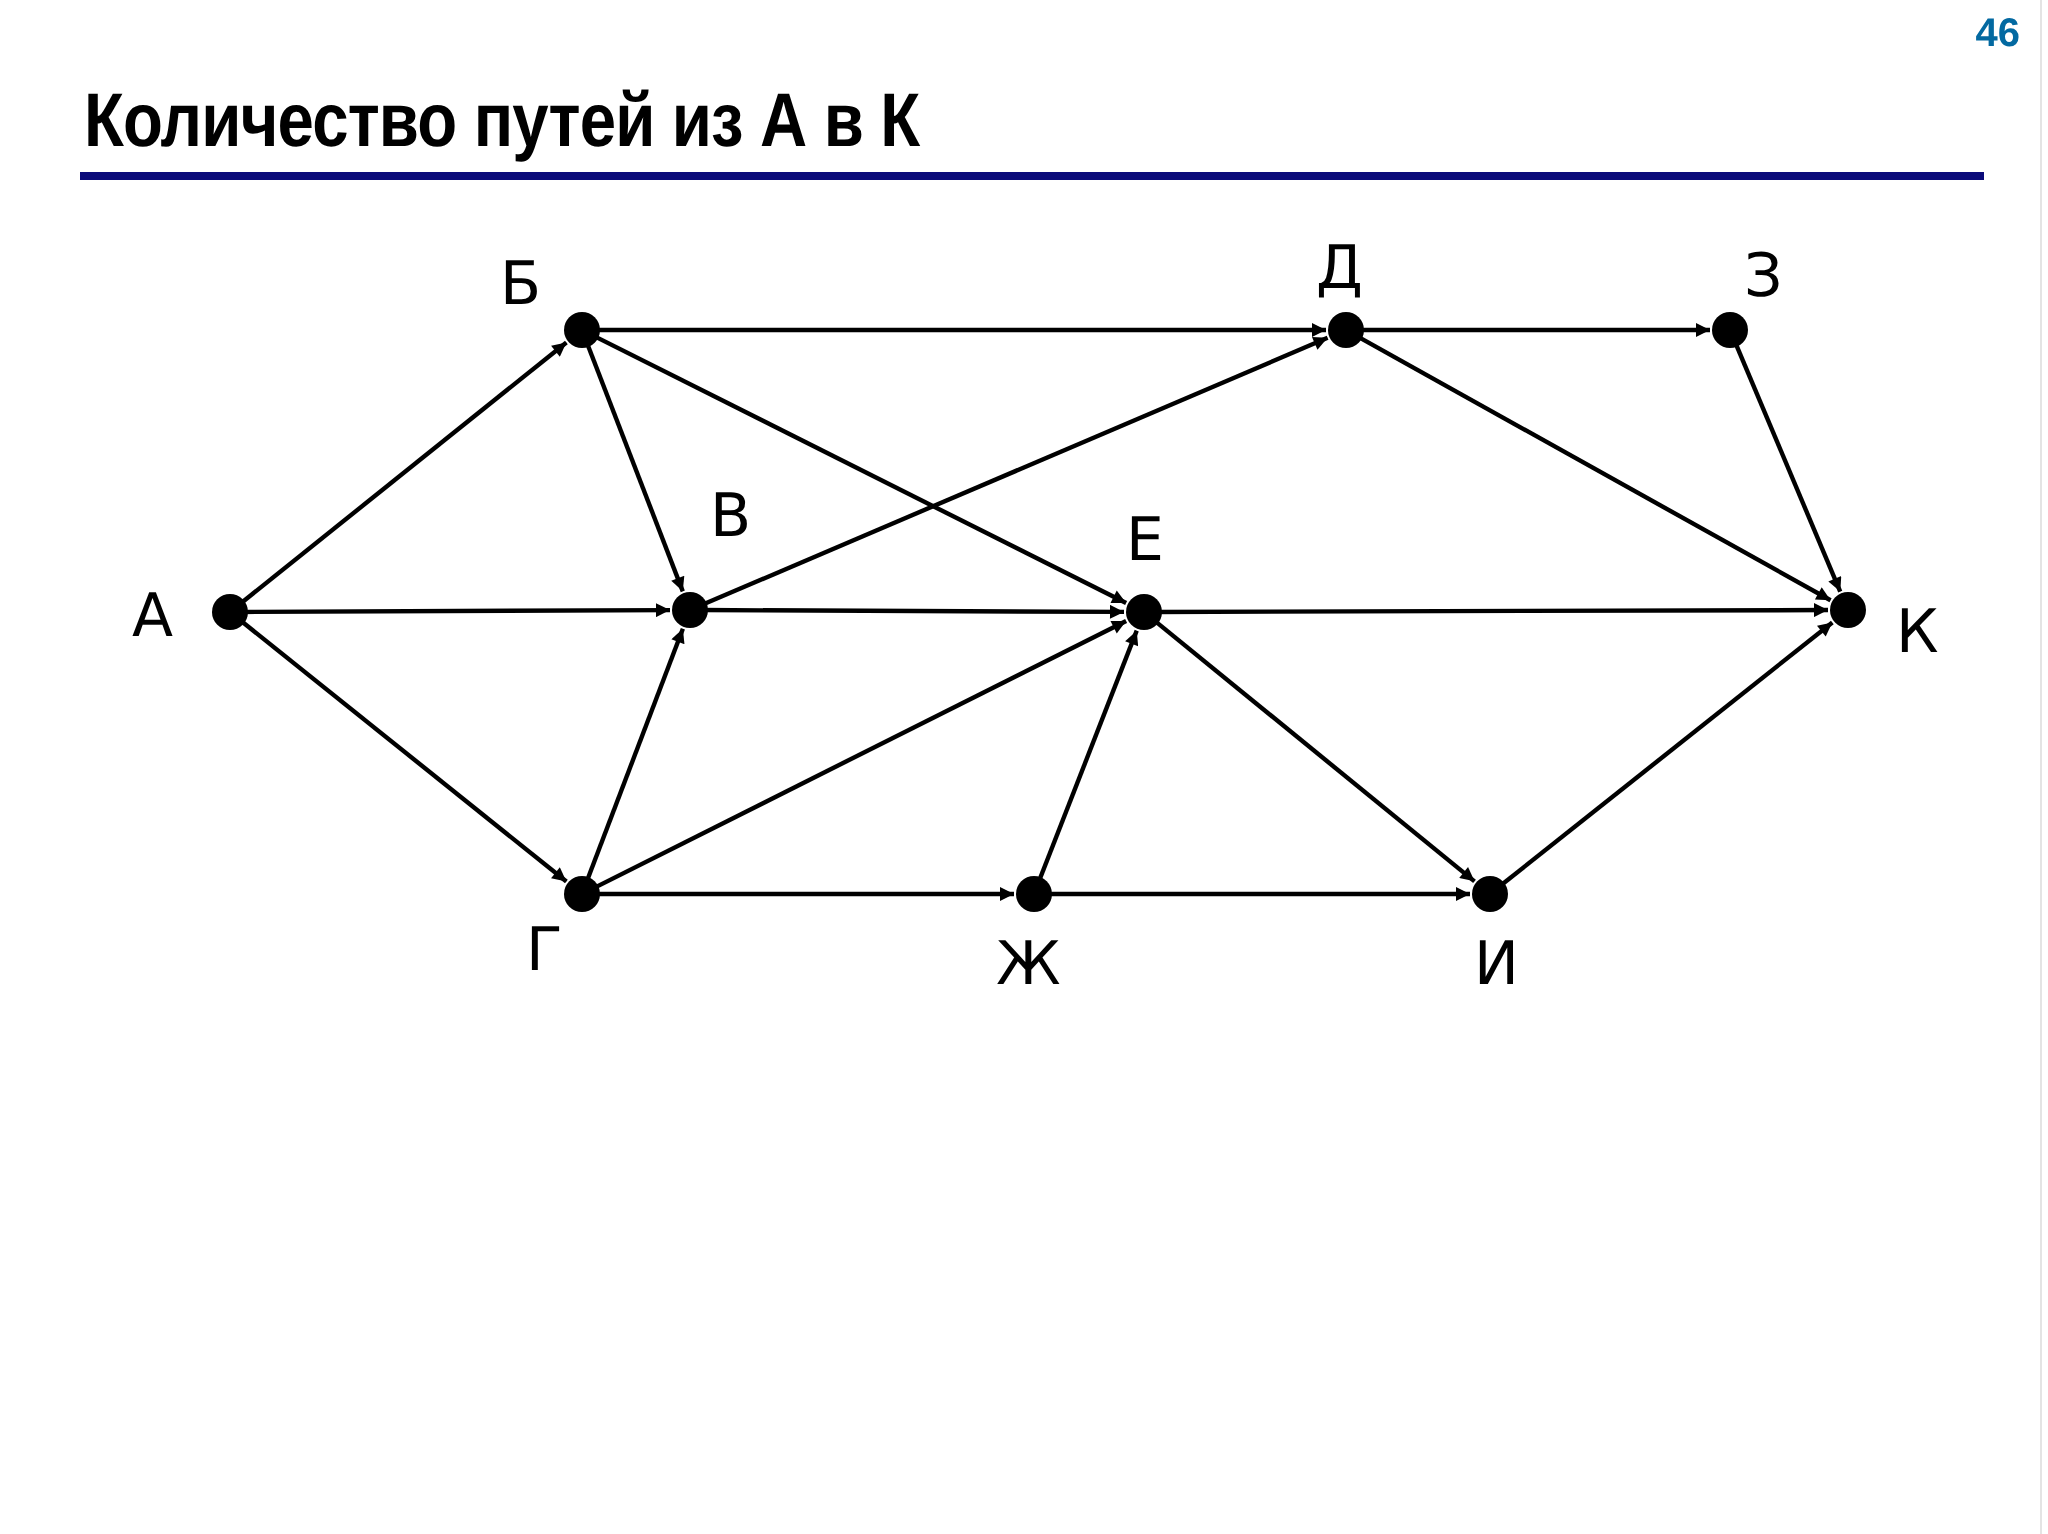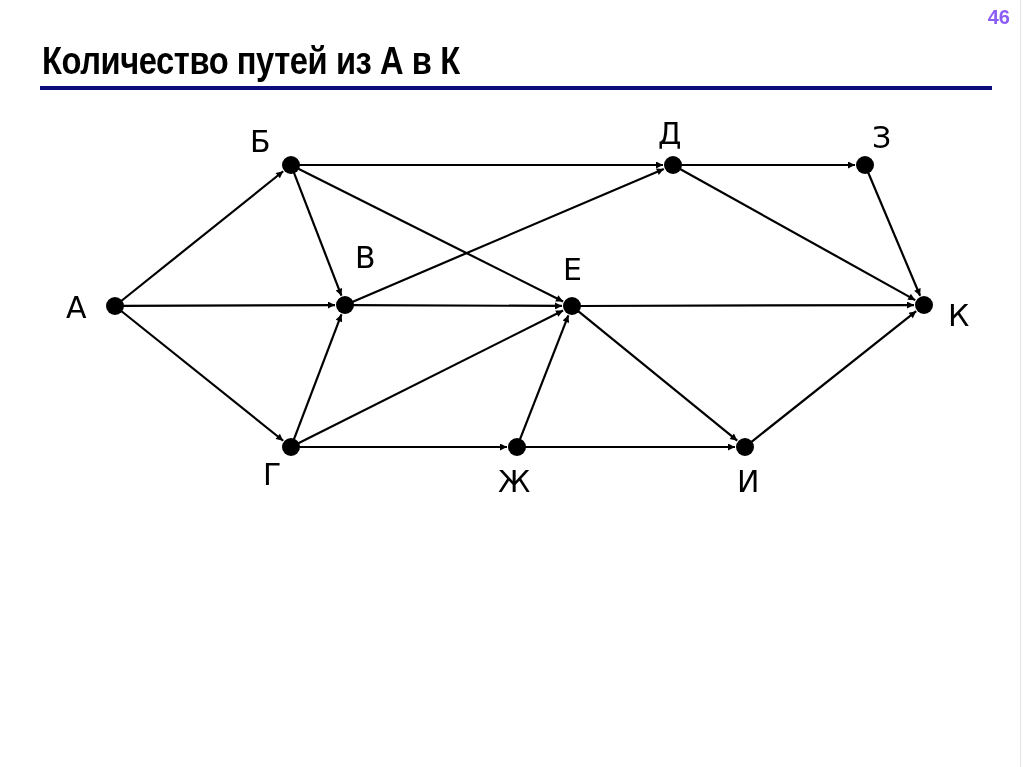--- a/index.html
+++ b/index.html
@@ -1,18 +1,18 @@
 <!DOCTYPE html>
 <html><head>
 <meta charset="utf-8">
 <style>
   html,body{margin:0;padding:0;background:#ffffff;}
   #slide{position:relative;width:1024px;height:767px;background:#ffffff;overflow:hidden;}
   #slide-border{position:absolute;right:3px;top:0;width:1px;height:767px;background:#e4e4e4;}
-  #page-number{position:absolute;top:6px;right:14px;font-family:"Liberation Sans",sans-serif;font-weight:bold;font-size:20px;color:#8b5cf6;}
+  #page-number{position:absolute;top:6px;right:14px;font-family:"Liberation Sans",sans-serif;font-weight:bold;font-size:20px;color:#0369a1;}
   #slide-title{position:absolute;left:42px;top:40px;font-family:"Liberation Sans",sans-serif;font-weight:bold;font-size:38px;color:#000;transform:scaleX(0.86);transform-origin:left center;letter-spacing:-0.5px;white-space:nowrap;}
   #title-rule{position:absolute;left:40px;top:86px;width:952px;height:4px;background:#0b0b7a;}
   #graph{position:absolute;left:0;top:0;}
   .node-label{font-family:"DejaVu Sans",sans-serif;font-size:30px;fill:#000;}
 </style>
 </head>
 <body>
 
 <div id="slide">
   <div id="slide-border"></div>

